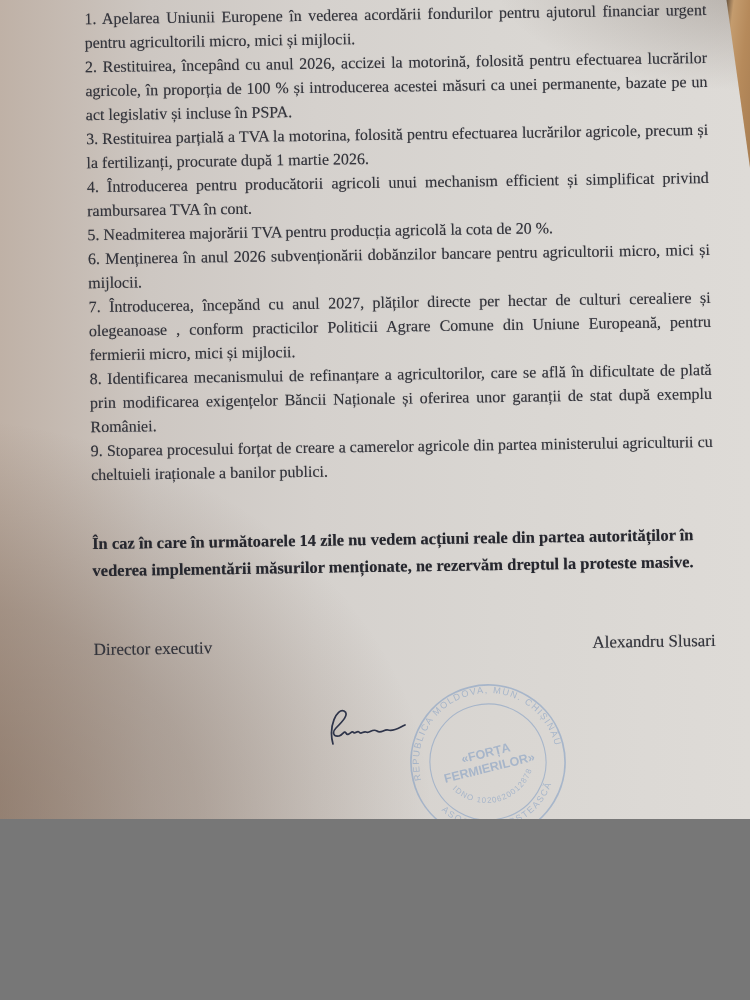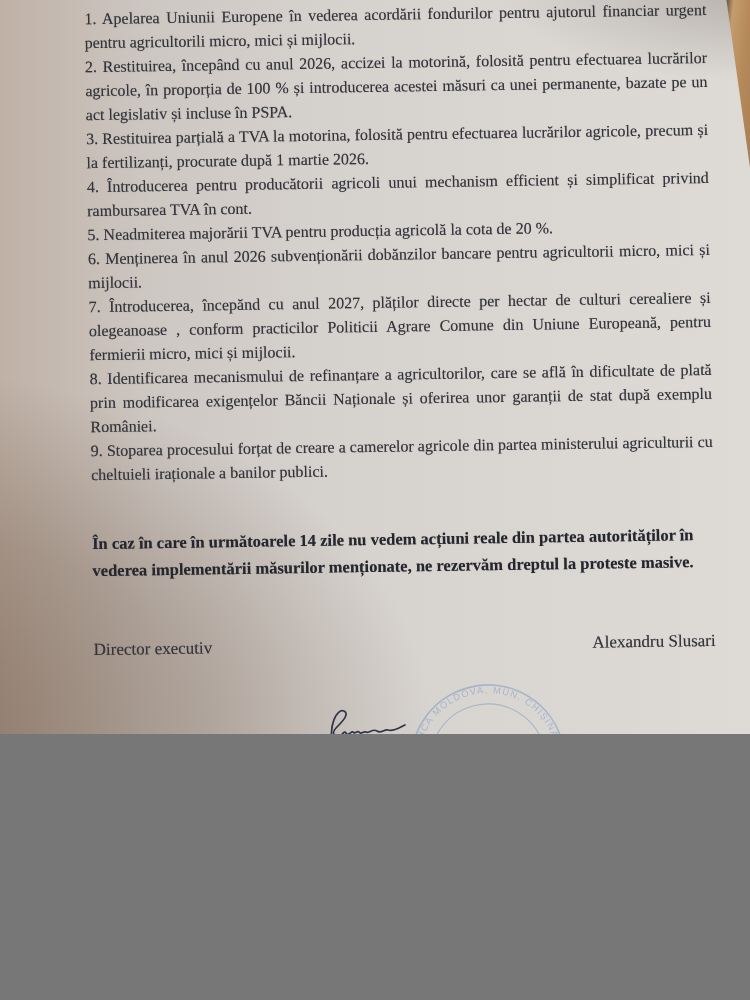--- a/index.html
+++ b/index.html
@@ -1,19 +1,19 @@
 <!DOCTYPE html>
 <html><head>
 <meta charset="utf-8">
 <style>
   html,body{margin:0;padding:0;}
   body{width:750px;height:1000px;overflow:hidden;background:#777;}
 
   .photo{
-    position:relative;width:750px;height:734px;overflow:hidden;
+    position:relative;width:750px;height:819px;overflow:hidden;
     font-family:"Liberation Serif", serif;
     background:
       radial-gradient(60% 22% at 102% -2%, rgba(70,56,46,0.28), rgba(70,56,46,0) 60%),
       radial-gradient(120% 85% at -12% 100%, rgba(96,70,52,0.52) 0%, rgba(96,70,52,0.30) 32%, rgba(96,70,52,0) 58%),
       linear-gradient(90deg,#bfb1a6 0%,#cdc7c2 20%,#d5d1cd 42%,#d9d6d2 66%,#dedbd7 100%);
   }
 
   
   .wood-corner{
     position:absolute;top:0;right:0;width:25px;height:168px;

